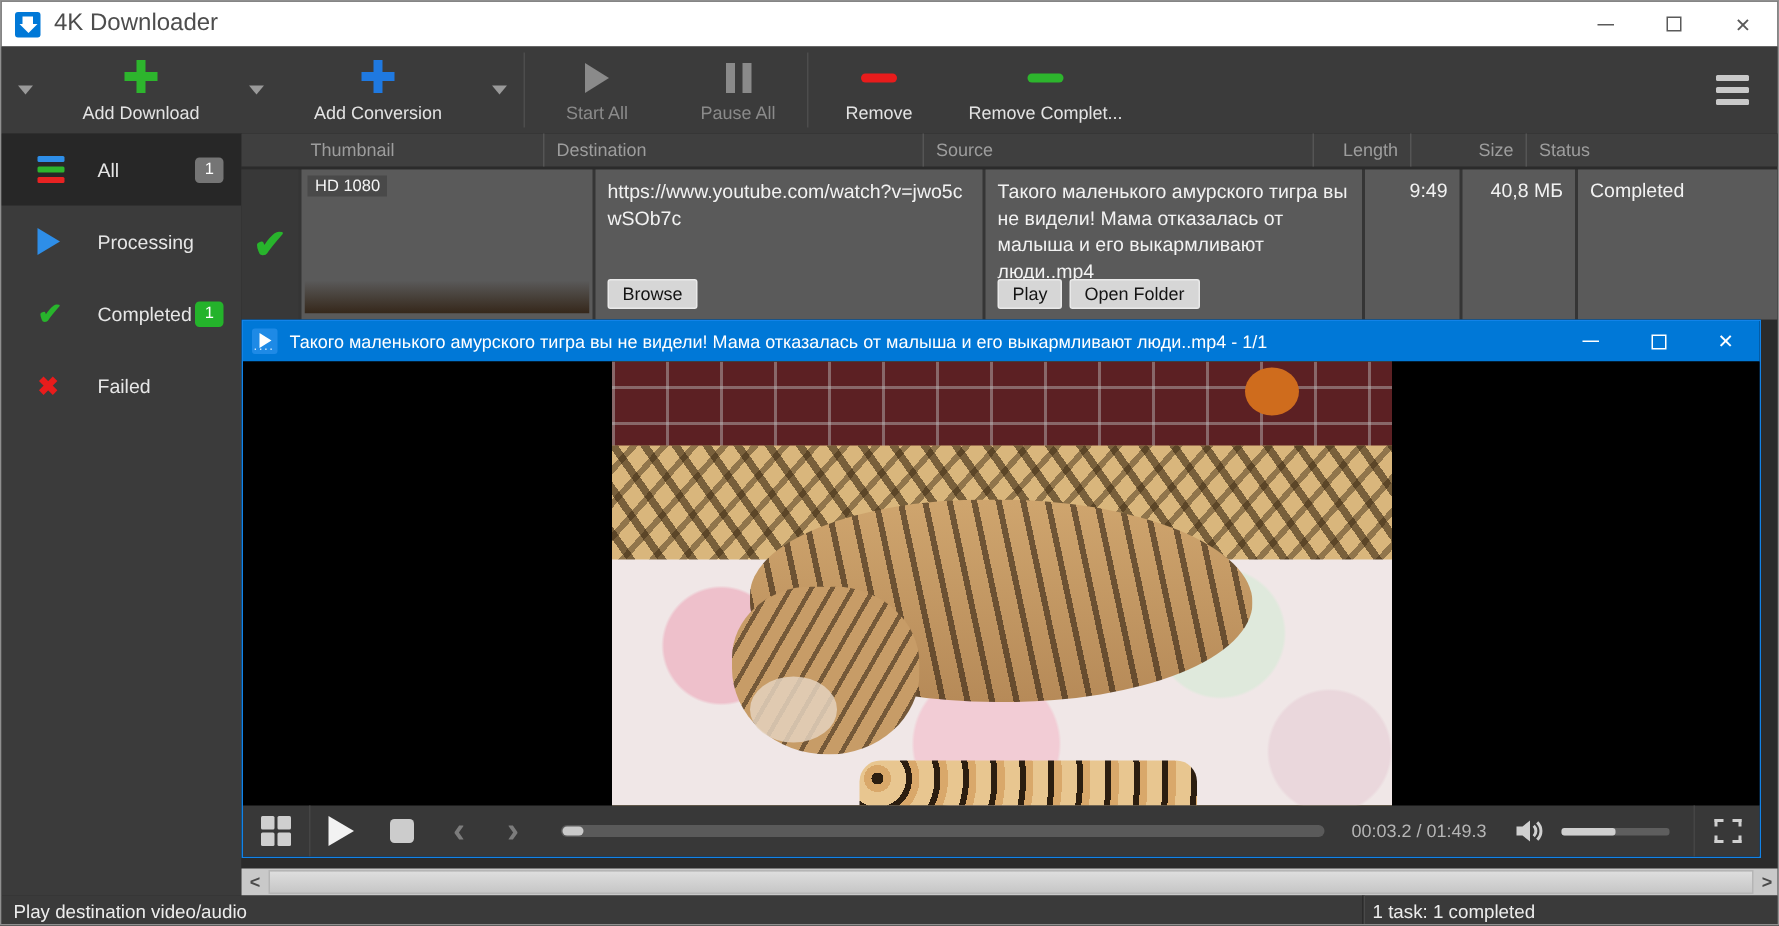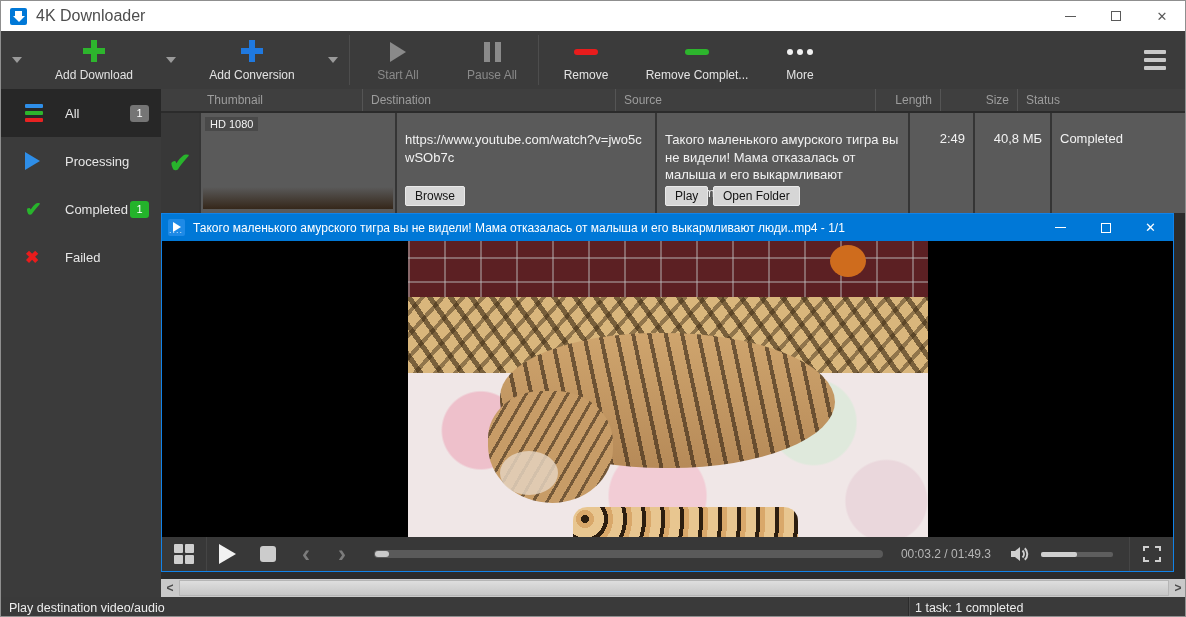--- a/index.html
+++ b/index.html
@@ -61,21 +61,21 @@
   
   .table { position:absolute; left:160px; top:88px; width:1026px; height:508px; background:#2b2b2b; }
   .thead { height:22px; background:var(--header-bg,#3f3f3f); display:flex; color:#9d9d9d; font-size:12px; }
   .th { padding:4px 8px 0; border-right:1px solid #555; white-space:nowrap; overflow:hidden; }
   .th:last-child { border-right:none; }
   .th.r { text-align:right; }
   .trow { margin-top:2px; height:100px; display:flex; gap:2px; background:#353535; font-size:13px; color:#f2f2f2; }
   .td { background:var(--row-bg,#5a5a5a); position:relative; }
   .td.gutter { background:#383838; display:flex; align-items:center; justify-content:center; }
   .gutter .glyph-check { font-size:27px; }
-  .td.pad { padding:18px 8px; }
+  .td.pad { padding:6px 8px; }
   .td.r { text-align:right; }
   .cell-btn { position:absolute; bottom:7px; background:#d6d6d6; color:#141414; font-size:12px; padding:2px 9px; border:1px solid #e9e9e9; border-radius:2px; font-family:"Liberation Sans",sans-serif; }
   .thumb-art { position:absolute; inset:4px 2px 4px 2px; background:
       radial-gradient(circle at 8% 12%, rgba(90,120,165,.9) 0 14px, rgba(90,120,165,0) 40px),
       repeating-linear-gradient(115deg, rgba(42,26,12,.55) 0 6px, rgba(42,26,12,0) 6px 17px),
       linear-gradient(160deg, #d8a76b 0%, #c08b52 55%, #4a3categorical 100%, #3a2c1c 100%),
       #c08b52; overflow:hidden; }
   .thumb-art:after { content:""; position:absolute; left:0; bottom:0; width:100%; height:22px; background:linear-gradient(0deg, #35271a, rgba(53,39,26,0)); }
   .hd-badge { position:absolute; left:4px; top:4px; background:rgba(70,70,70,.85); color:#f4f4f4; font-size:11px; padding:1px 5px; z-index:2; }
   .src-url { word-break:break-all; line-height:1.35; }
@@ -217,28 +217,20 @@
           <span class="dash red"></span>
         </span>
       <span>Remove</span>
     </div>
     <div class="tb-btn" style="width:128px">
       <span class="ticon">
           <span class="dash green"></span>
         </span>
       <span>Remove Complet...</span>
     </div>
-    <div class="tb-btn" style="width:78px">
-      <span class="ticon dots">
-          <i></i>
-          <i></i>
-          <i></i>
-        </span>
-      <span>More</span>
-    </div>
     <div class="tb-spacer"></div>
     <div class="hamburger">
         <i></i>
         <i></i>
         <i></i>
       </div>
   </div>
 
   <div class="sidebar">
     <div class="sb-item selected">
@@ -290,21 +282,21 @@
       </div>
       <div class="td pad" style="width:258px;">
         <div class="src-url">https://www.youtube.com/watch?v=jwo5cwSOb7c</div>
         <button class="cell-btn" style="left:8px;">Browse</button>
       </div>
       <div class="td pad" style="width:251px;">
         <div class="dest-text">Такого маленького амурского тигра вы не видели!  Мама отказалась от малыша и его выкармливают люди..mp4</div>
         <button class="cell-btn" style="left:8px;">Play</button>
         <button class="cell-btn" style="left:56px;">Open Folder</button>
       </div>
-      <div class="td pad r" style="width:63px;">2:49</div>
+      <div class="td pad r" style="width:63px;">9:49</div>
       <div class="td pad r" style="width:75px;">40,8 МБ</div>
       <div class="td pad" style="flex:1;">Completed</div>
     </div>
   </div>
 
   <div class="player">
     <div class="ptitle">
       <div class="picon"></div>
       <span class="ptitle-text">Такого маленького амурского тигра вы не видели!  Мама отказалась от малыша и его выкармливают люди..mp4 - 1/1</span>
       <div class="pwin-controls">

